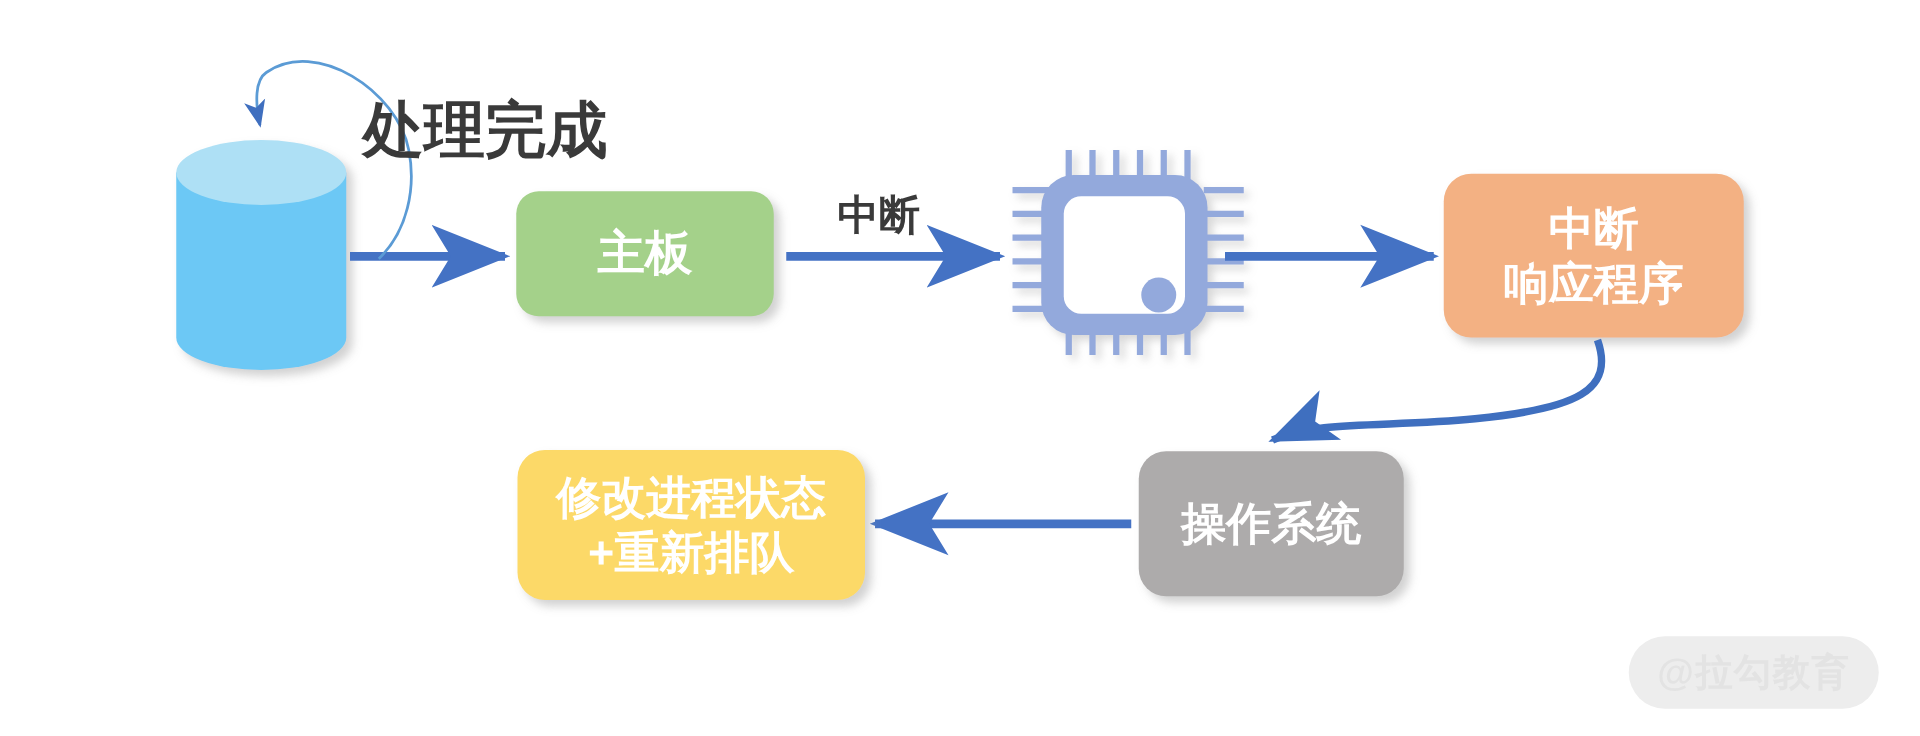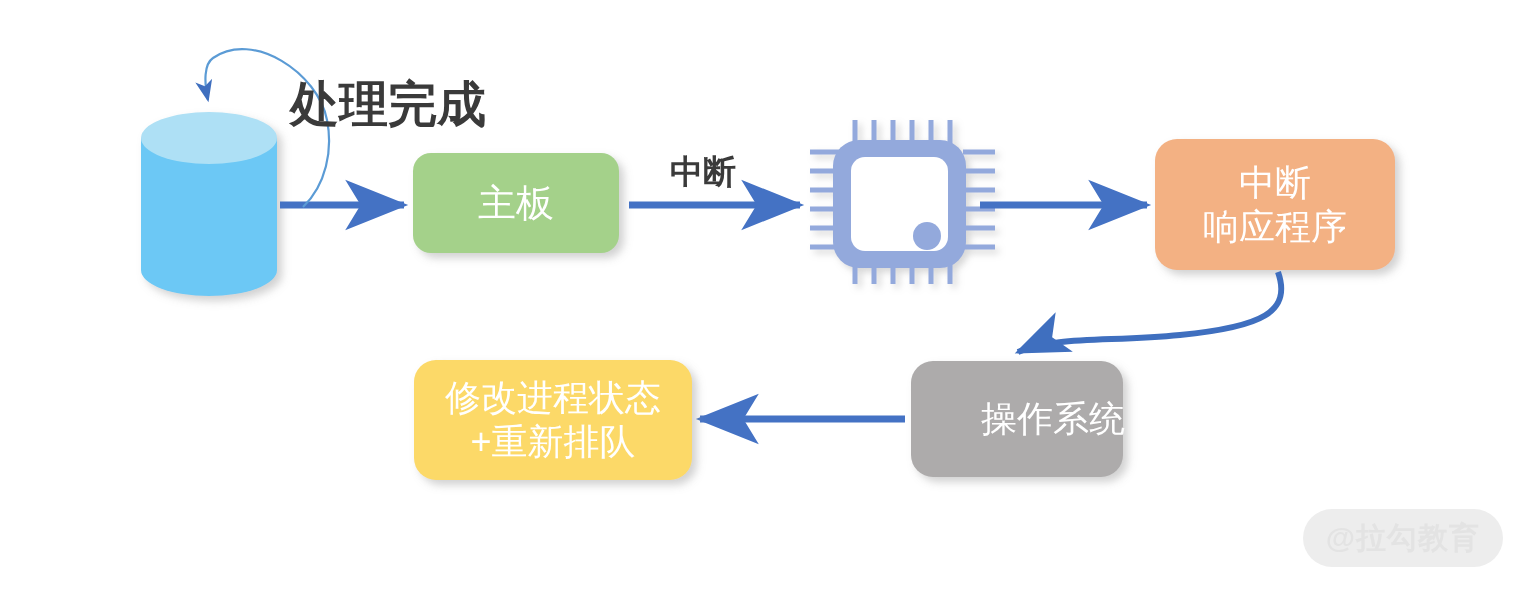--- a/index.html
+++ b/index.html
@@ -29,34 +29,34 @@
     height: 589px;
     display: block;
   }
   .node-label {
     position: absolute;
     display: flex;
     align-items: center;
     justify-content: center;
     text-align: center;
     color: #ffffff;
-    font-weight: normal;
+    font-weight: bold;
     line-height: 1.22;
     pointer-events: none;
     white-space: pre-line;
   }
   .edge-label {
     position: absolute;
     color: #3a3a3a;
     font-weight: bold;
     white-space: nowrap;
   }
   #label-motherboard { left: 413px; top: 153px; width: 206px; height: 100px; font-size: 38px; }
   #label-isr         { left: 1155px; top: 139px; width: 240px; height: 131px; font-size: 36px; }
-  #label-os          { left: 911px; top: 361px; width: 212px; height: 116px; font-size: 36px; margin-left: 36px; }
+  #label-os          { left: 911px; top: 361px; width: 212px; height: 116px; font-size: 36px; }
   #label-modify      { left: 414px; top: 360px; width: 278px; height: 120px; font-size: 36px; }
   #label-done        { left: 290px; top: 72px; font-size: 49px; }
   #label-interrupt   { left: 670px; top: 150px; font-size: 33px; }
   .watermark-text {
     position: absolute;
     left: 1303px;
     top: 509px;
     width: 200px;
     height: 58px;
     display: flex;

